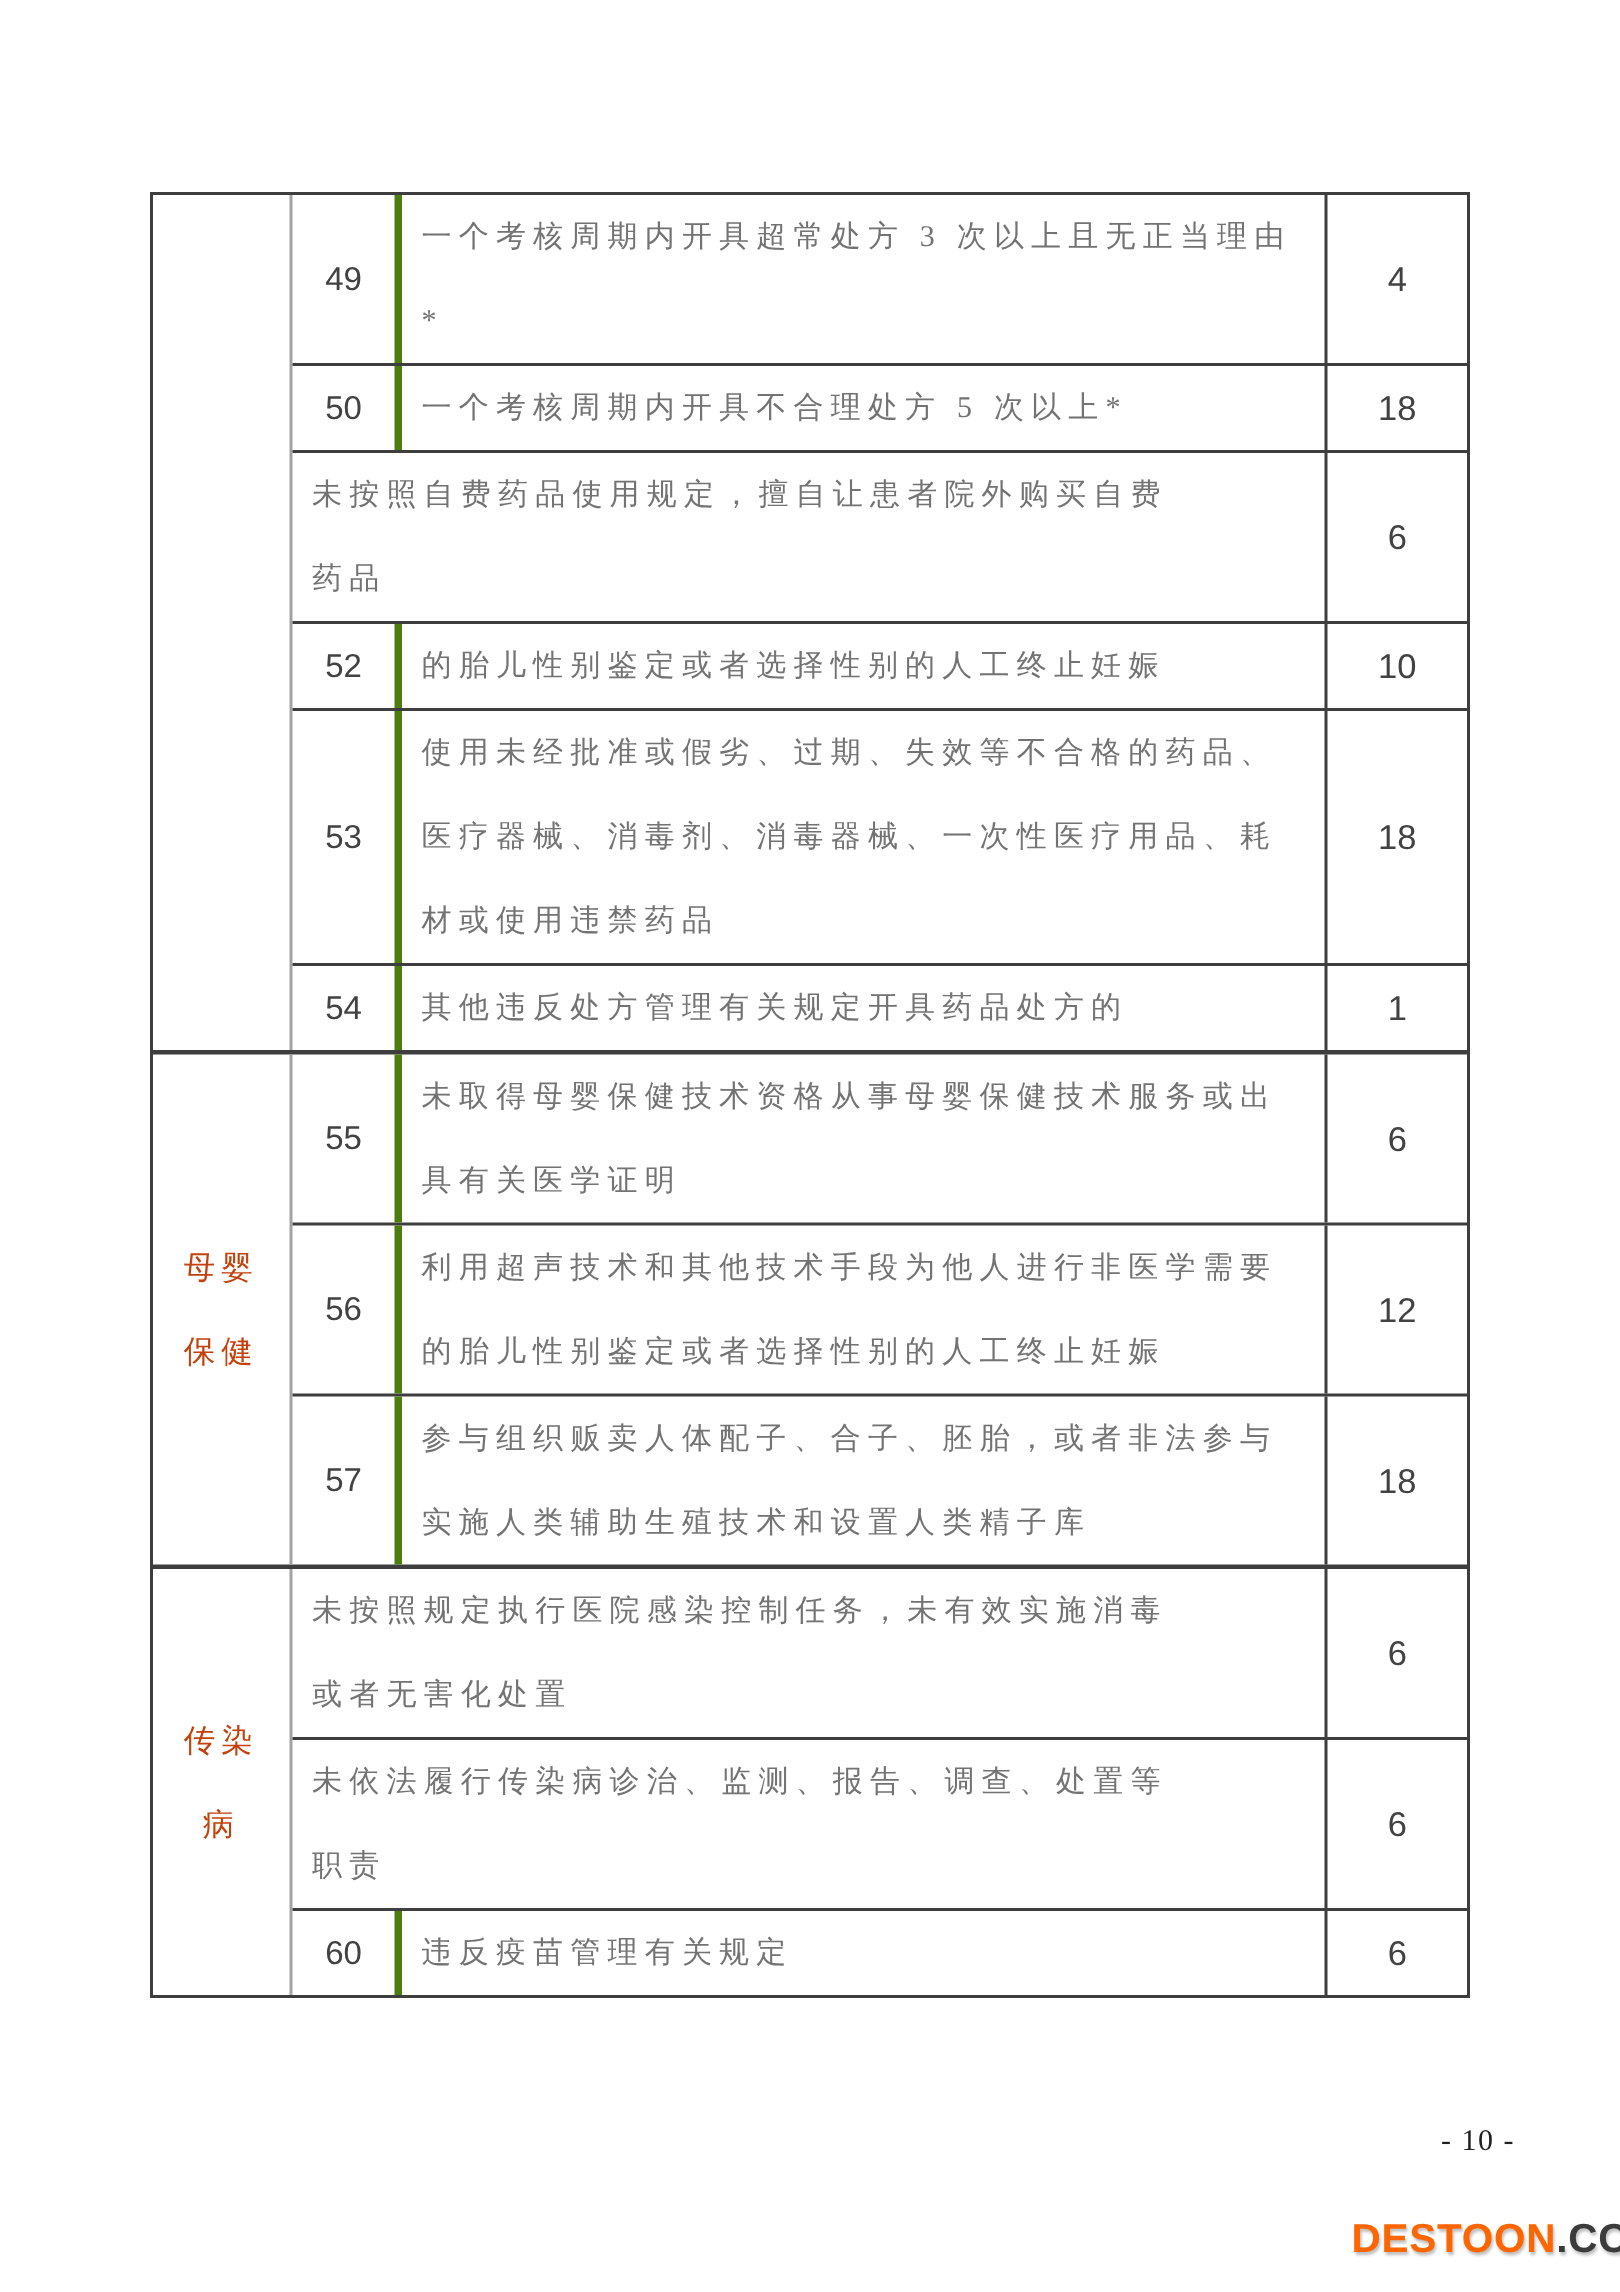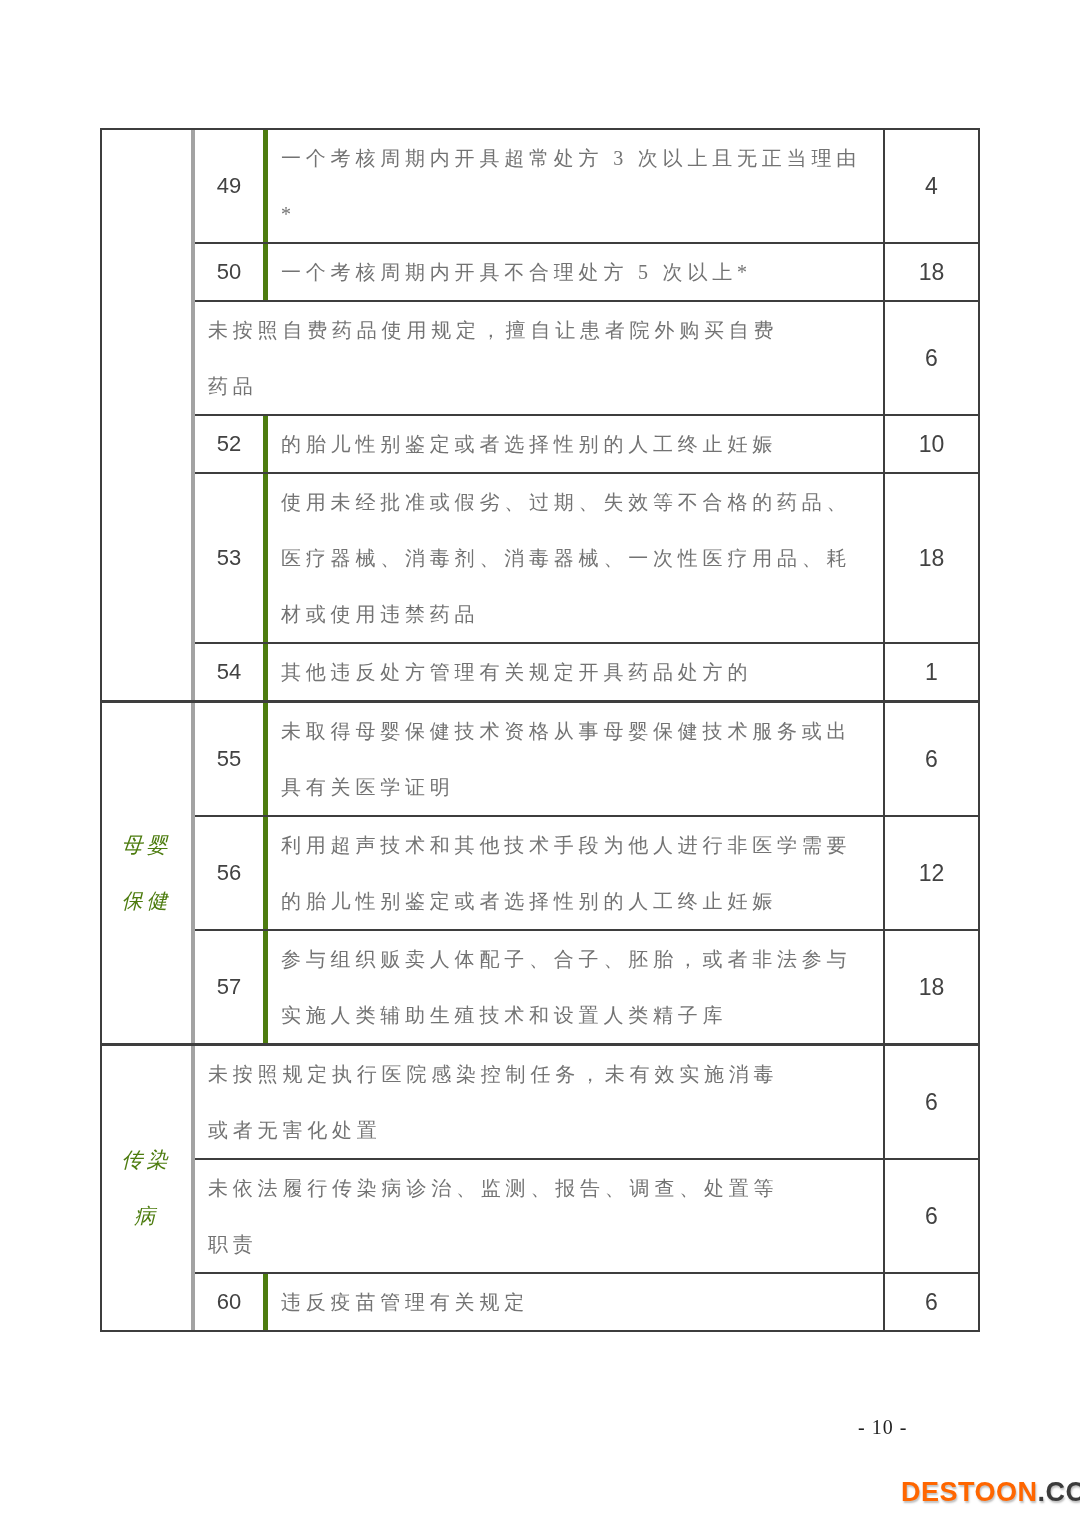--- a/index.html
+++ b/index.html
@@ -26,31 +26,30 @@
   .section {
     display: flex;
     align-items: stretch;
     border-bottom: 3px solid #3e3e3e;
   }
   .section:last-child { border-bottom: none; }
 
   .cat-cell {
     flex: 0 0 93px;
     box-sizing: border-box;
-    border-right: 4px solid #a3a3a3;
+    border-right: 2px solid #a3a3a3;
     display: flex;
     align-items: center;
     justify-content: center;
     text-align: center;
     white-space: pre-line;
     font-size: 21px;
     line-height: 56px;
     letter-spacing: 4px;
-    color: #4d7c0f;
-    font-style: italic;
+    color: #c2410c;
   }
   .rows-col {
     flex: 1 1 auto;
     min-width: 0;
     display: flex;
     flex-direction: column;
   }
   .t-row {
     display: flex;
     align-items: stretch;
@@ -92,21 +91,21 @@
     font-size: 23px;
     color: #424242;
   }
 
   
   .page-number {
     position: absolute;
     left: 858px;
     top: 1416px;
     width: 152px;
-    text-align: left;
+    text-align: right;
     font-size: 20px;
     letter-spacing: 1px;
     color: #1f1f1f;
     font-family: Liberation Serif, serif;
   }
   .watermark {
     position: absolute;
     left: 901px;
     top: 1477px;
     font-family: "Liberation Sans", sans-serif;

